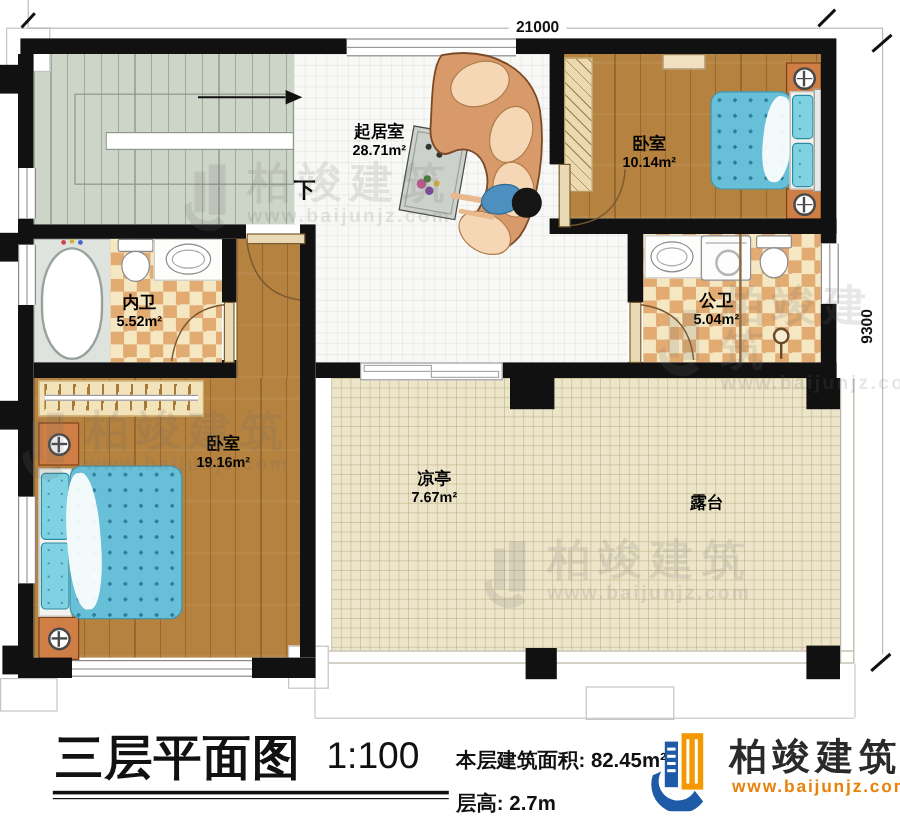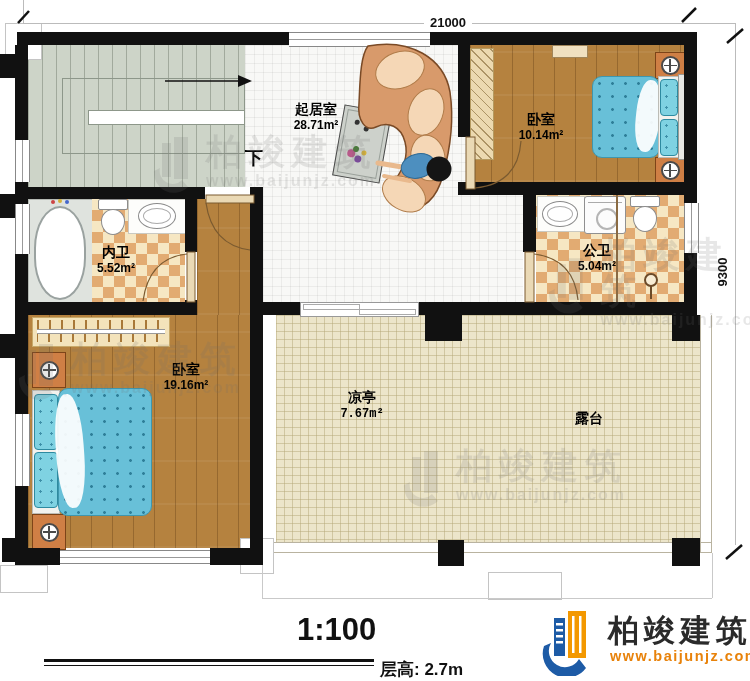--- a/index.html
+++ b/index.html
@@ -280,21 +280,21 @@
     <span class="ra">5.52m²</span>
   </div>
   <div class="rlabel" style="left:597px;top:241px;">
     <span class="rn">公卫</span>
     <span class="ra">5.04m²</span>
   </div>
   <div class="rlabel" style="left:186px;top:360px;">
     <span class="rn">卧室</span>
     <span class="ra">19.16m²</span>
   </div>
-  <div class="rlabel" style="left:362px;top:389px;font-family:Liberation Mono, monospace;">
+  <div class="rlabel" style="left:362px;top:389px;">
     <span class="rn">凉亭</span>
     <span class="ra">7.67m²</span>
   </div>
   <div class="rlabel" style="left:589px;top:409px;">
     <span class="rn">露台</span>
   </div>
   <div class="downlbl" style="left:245px;top:146px;">下</div>
 
   <div class="dimtext" style="left:424px;top:14px;width:48px;height:17px;line-height:17px;">21000</div>
   <div class="dimtext-v" style="left:702px;top:257px;width:40px;height:30px;">9300</div>
@@ -337,23 +337,28 @@
       <path d="M4,38 A20,20 0 0 0 38,54 L32,47 A13,13 0 0 1 10,35 Z" fill="currentColor"></path>
       <rect x="12" y="10" width="9" height="34" fill="currentColor"></rect>
       <rect x="24" y="4" width="14" height="42" fill="currentColor"></rect>
     </svg>
     <div>
         <div class="wm-cn">柏竣建筑</div>
          <div class="wm-url">www.baijunjz.com</div>
       </div>
   </div>
 
+  <div class="tb-title" style="left:46px;top:604px;">三层平面图</div>
   <div class="underline1" style="left:44px;top:659px;width:330px;height:3px;"></div>
   <div class="underline1" style="left:44px;top:665px;width:330px;height:1px;"></div>
-  <div class="tb-scale" style="left:297px;top:612px;font-weight:bold;">1:100</div>
+  <div class="tb-scale" style="left:272px;top:612px;">1:100</div>
+  <div class="tb-info" style="left:380px;top:622px;">
+    <span>本层建筑面积:</span>
+    <span>82.45m²</span>
+  </div>
   <div class="tb-info" style="left:380px;top:658px;">
     <span>层高:</span>
     <span>2.7m</span>
   </div>
   <svg class="abs" style="left:538px;top:606px;z-index:45;" width="66" height="70" viewBox="0 0 66 70">
     <path d="M6,40 A24,24 0 0 0 48,62 L41,53 A16,16 0 0 1 13,37 Z" fill="#1d5ba6"></path>
     <rect x="16" y="12" width="11" height="38" fill="#1d5ba6"></rect>
     <rect x="18" y="17" width="7" height="2.5" fill="#fff"></rect>
       <rect x="18" y="23" width="7" height="2.5" fill="#fff"></rect>
     <rect x="18" y="29" width="7" height="2.5" fill="#fff"></rect>

